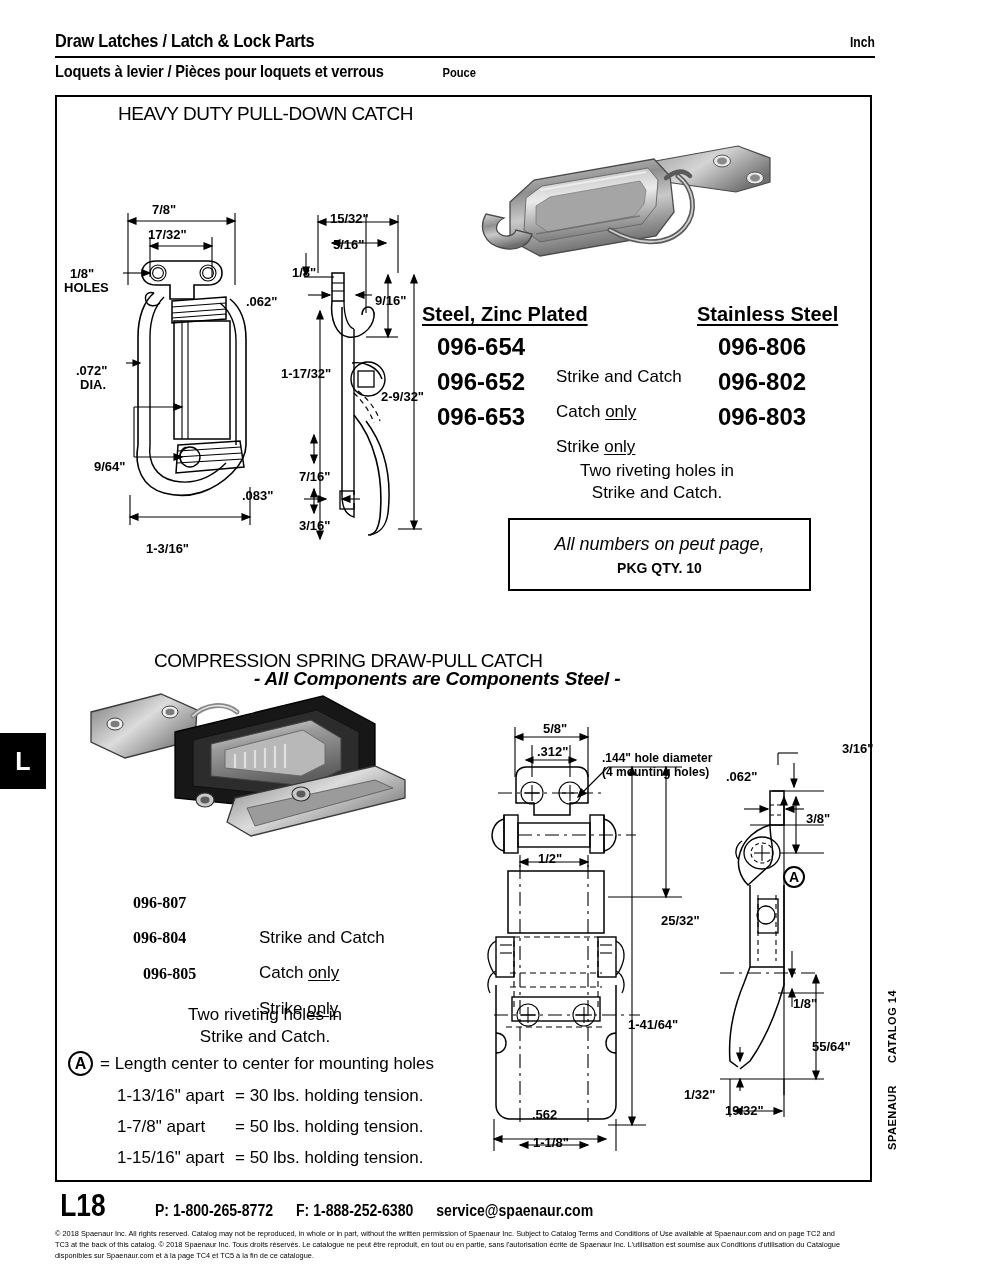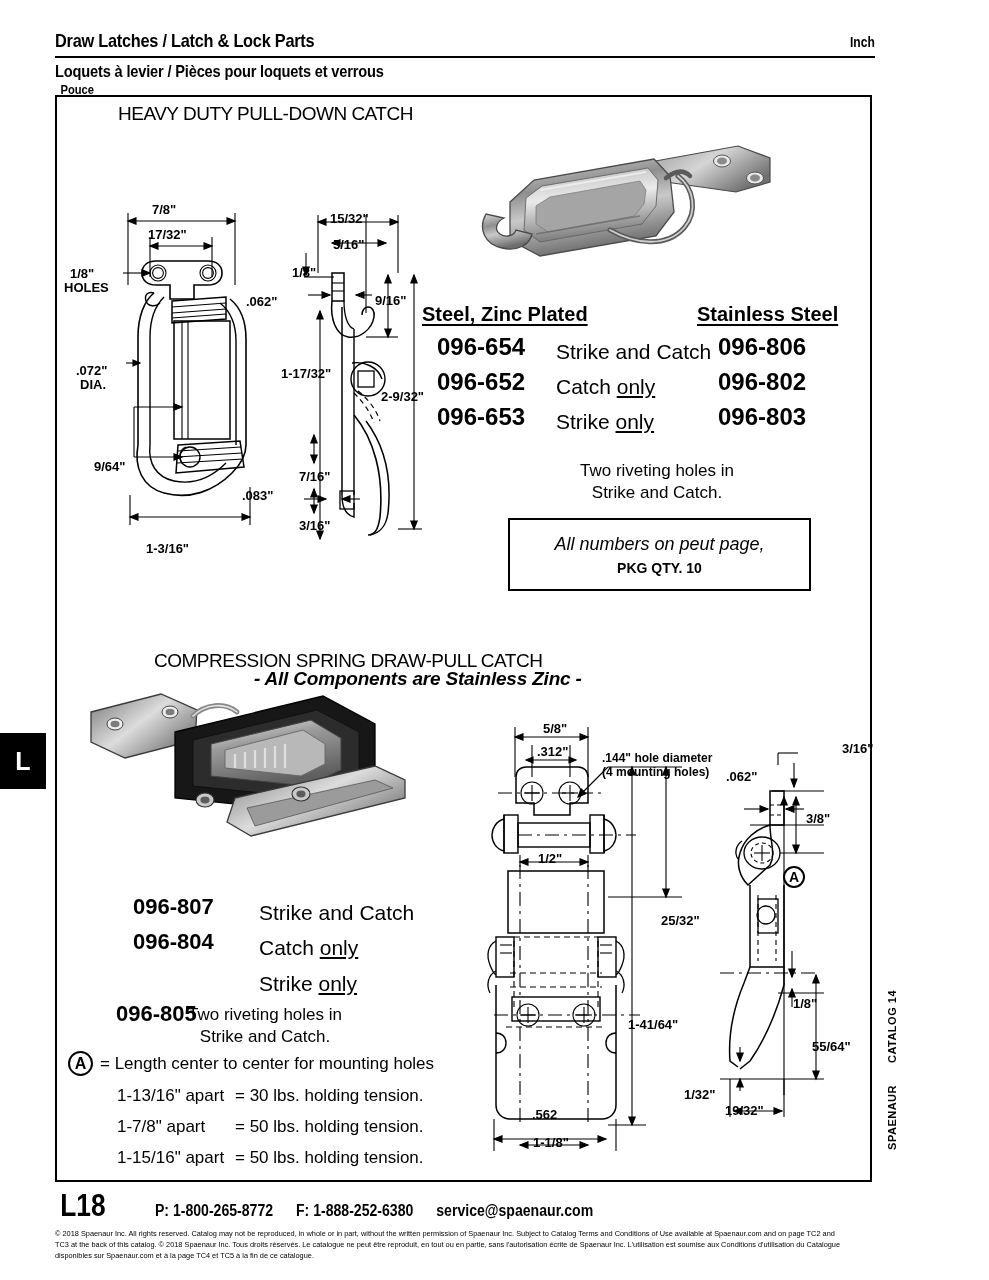--- a/index.html
+++ b/index.html
@@ -19,21 +19,21 @@
     font-family: "Liberation Sans Narrow", "Liberation Sans", sans-serif;
     font-weight: bold; font-size: 19px; letter-spacing: -0.3px;
     transform: scaleX(0.86); transform-origin: left bottom;
   }
   .hdr-unit {
     font-family: "Liberation Sans Narrow", "Liberation Sans", sans-serif;
     font-weight: bold; font-size: 14px;
     transform: scaleX(0.86); transform-origin: right bottom;
   }
   .hdr-rule { border-top: 2.5px solid #000; margin-top: 4px; }
-  .hdr-row2 { display: flex; justify-content: space-between; align-items: baseline; margin-top: 4px; flex-direction: column; }
+  .hdr-row2 { display: flex; justify-content: flex-start; align-items: baseline; margin-top: 4px; }
   .hdr-sub {
     font-family: "Liberation Sans Narrow", "Liberation Sans", sans-serif;
     font-weight: bold; font-size: 17px; letter-spacing: -0.2px;
     transform: scaleX(0.86); transform-origin: left bottom;
   }
   .hdr-sub2 {
     font-family: "Liberation Sans Narrow", "Liberation Sans", sans-serif;
     font-weight: bold; font-size: 13px;
     transform: scaleX(0.86); transform-origin: right bottom;
   }
@@ -72,22 +72,22 @@
     position: absolute; font-weight: bold; font-style: italic;
     font-size: 19px; letter-spacing: -0.2px; white-space: nowrap;
   }
 
   
   .pt-hdr {
     position: absolute; font-weight: bold; font-size: 20px;
     text-decoration: underline; text-underline-offset: 3px; white-space: nowrap;
   }
   .pn { position: absolute; font-weight: bold; font-size: 24px; white-space: nowrap; }
-  .pd { position: absolute; font-size: 21px; white-space: nowrap; }
-  .pn2 { position: absolute; font-weight: bold; font-size: 22px; white-space: nowrap; }
+  .pd { position: absolute; font-size: 17px; white-space: nowrap; margin-top: 27px; }
+  .pn2 { position: absolute; font-weight: bold; font-size: 16px; white-space: nowrap; font-family: Liberation Serif, serif; }
   u.u { text-decoration: underline; text-underline-offset: 2px; }
 
   .note {
     position: absolute; font-size: 17px; text-align: center;
     line-height: 1.28; white-space: nowrap;
   }
   .pkgbox {
     position: absolute; border: 2px solid #000;
     display: flex; flex-direction: column; align-items: center;
     justify-content: center; gap: 5px;
@@ -395,21 +395,21 @@
     <div>Two riveting holes in</div>
     <div>Strike and Catch.</div>
   </div>
 
   <div class="pkgbox" style="left:508px; top:518px; width:303px; height:73px;">
     <div class="l1">All numbers on peut page,</div>
     <div class="l2">PKG QTY. 10</div>
   </div>
 
   <div class="sec-title" style="left:154px; top:634px;margin-top:16px;">COMPRESSION SPRING DRAW-PULL CATCH</div>
-  <div class="sec-sub" style="left:254px; top:668px;">- All Components are Stainless Zinc -</div>
+  <div class="sec-sub" style="left:254px; top:668px;">- All Components are Components Steel -</div>
 
   <div class="draw" style="left:75px; top:688px;">
     <svg width="350" height="180" viewBox="0 0 350 180">
       <defs>
         <linearGradient id="cg1" x1="0" y1="0" x2="0.4" y2="1">
           <stop offset="0%" stop-color="#ececec"></stop>
             <stop offset="40%" stop-color="#9b9b9b"></stop>
           <stop offset="100%" stop-color="#5f5f5f"></stop>
         </linearGradient>
         <linearGradient id="cg2" x1="0" y1="0" x2="1" y2="0.8">
@@ -452,21 +452,21 @@
       <path d="M118 28 C130 16 150 14 162 24" fill="none" stroke="#e4e4e4" stroke-width="1.6" stroke-linecap="round"></path>
     </svg>
   </div>
 
   <div class="pn2" style="left:133px; top:894px;">096-807</div>
   <div class="pd" style="left:259px; top:901px;"><span>Strike and Catch</span></div>
 
   <div class="pn2" style="left:133px; top:929px;">096-804</div>
   <div class="pd" style="left:259px; top:936px;"><span>Catch </span><u class="u">only</u></div>
 
-  <div class="pn2" style="left:116px; top:965px;margin-top:36px;">096-805</div>
+  <div class="pn2" style="left:143px; top:965px;">096-805</div>
   <div class="pd" style="left:259px; top:972px;"><span>Strike </span><u class="u">only</u></div>
 
   <div class="note" style="left:125px; top:1004px; width:280px;">
     <div>Two riveting holes in</div>
     <div>Strike and Catch.</div>
   </div>
 
   <div class="alegend" style="left:68px; top:1051px;">
     <span class="acirc">A</span>
     <span>= Length center to center for mounting holes</span>

